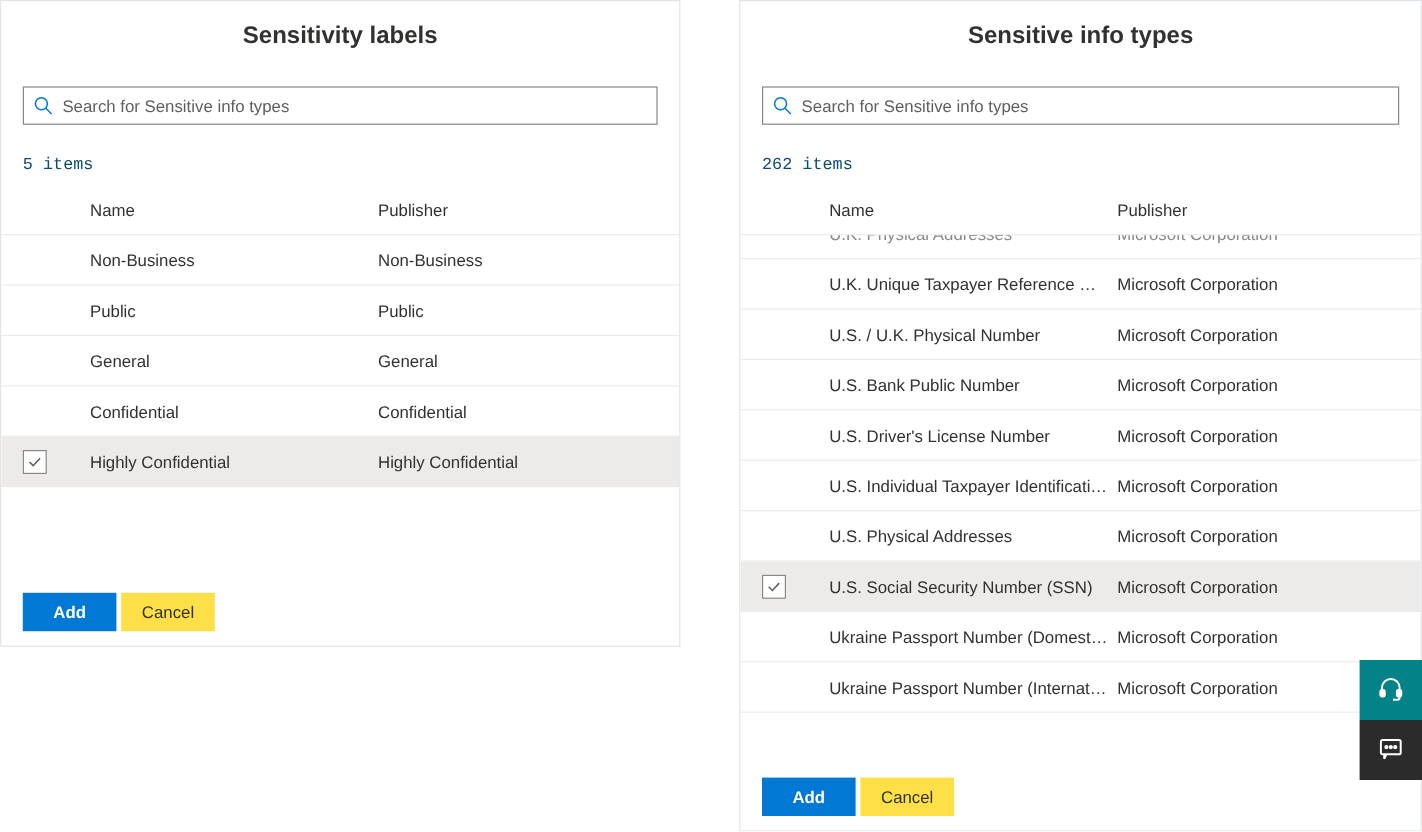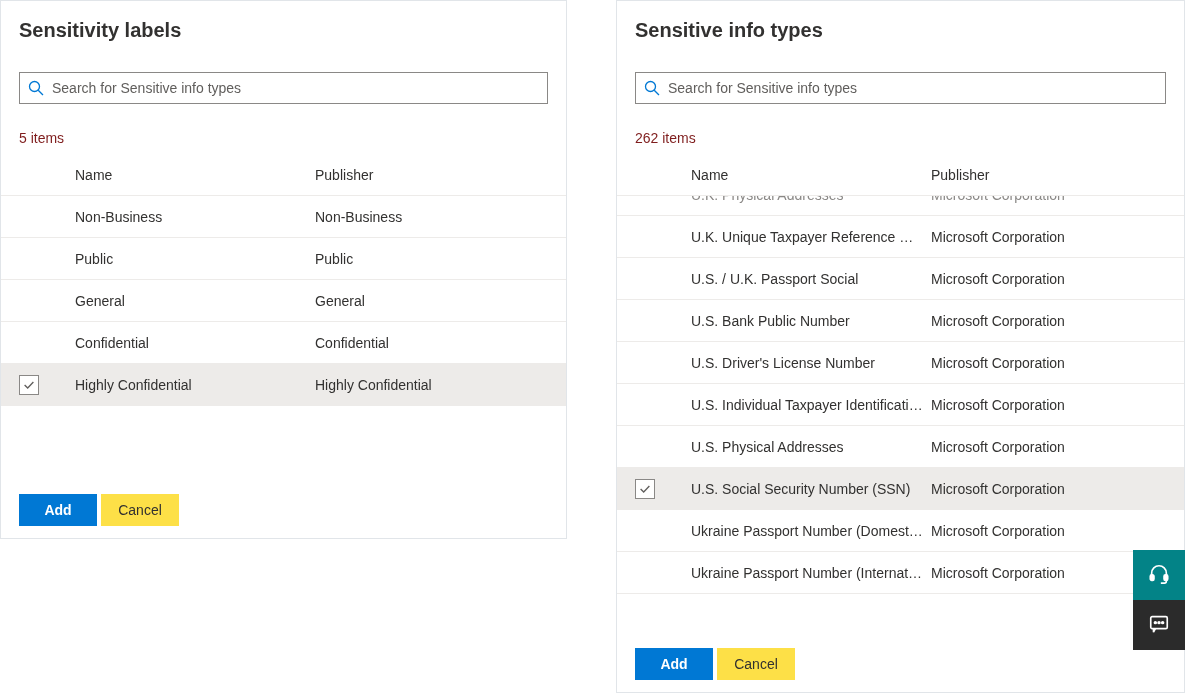--- a/index.html
+++ b/index.html
@@ -27,20 +27,21 @@
   .panel-right {
     left: 616px; top: 0;
     width: 569px; height: 693px;
   }
   .panel-title {
     font-size: 20px;
     font-weight: 600;
     padding: 18px 18px 12px 18px;
     margin: 0;
     color: #323130;
+    text-align: center;
   }
   .search-box {
     margin: 18px 18px 12px 18px;
     border: 1px solid #8a8886;
     height: 32px;
     display: flex;
     align-items: center;
     padding: 0 8px;
   }
   .search-icon {
@@ -54,21 +55,22 @@
     flex: 1;
     height: 100%;
     font-size: 14px;
     color: #323130;
     background: transparent;
   }
   .search-input::placeholder { color: #605e5c; }
   .count {
     padding: 14px 18px 8px 18px;
     font-size: 14px;
-    color: #7f1d1d;
+    color: #0c4a6e;
+    font-family: Liberation Mono, monospace;
   }
   .table-area {
     flex: 1;
     overflow: hidden;
     position: relative;
     display: flex;
     flex-direction: column;
   }
   .table-header {
     display: flex;
@@ -234,21 +236,21 @@
           <div class="col-name-r ellipsis">U.K. Physical Addresses</div>
           <div class="col-pub-r ellipsis">Microsoft Corporation</div>
         </div>
         <div class="row">
           <div class="col-check"></div>
           <div class="col-name-r ellipsis">U.K. Unique Taxpayer Reference Number</div>
           <div class="col-pub-r ellipsis">Microsoft Corporation</div>
         </div>
         <div class="row">
           <div class="col-check"></div>
-          <div class="col-name-r ellipsis">U.S. / U.K. Passport Social</div>
+          <div class="col-name-r ellipsis">U.S. / U.K. Physical Number</div>
           <div class="col-pub-r ellipsis">Microsoft Corporation</div>
         </div>
         <div class="row">
           <div class="col-check"></div>
           <div class="col-name-r ellipsis">U.S. Bank Public Number</div>
           <div class="col-pub-r ellipsis">Microsoft Corporation</div>
         </div>
         <div class="row">
           <div class="col-check"></div>
           <div class="col-name-r ellipsis">U.S. Driver's License Number</div>

